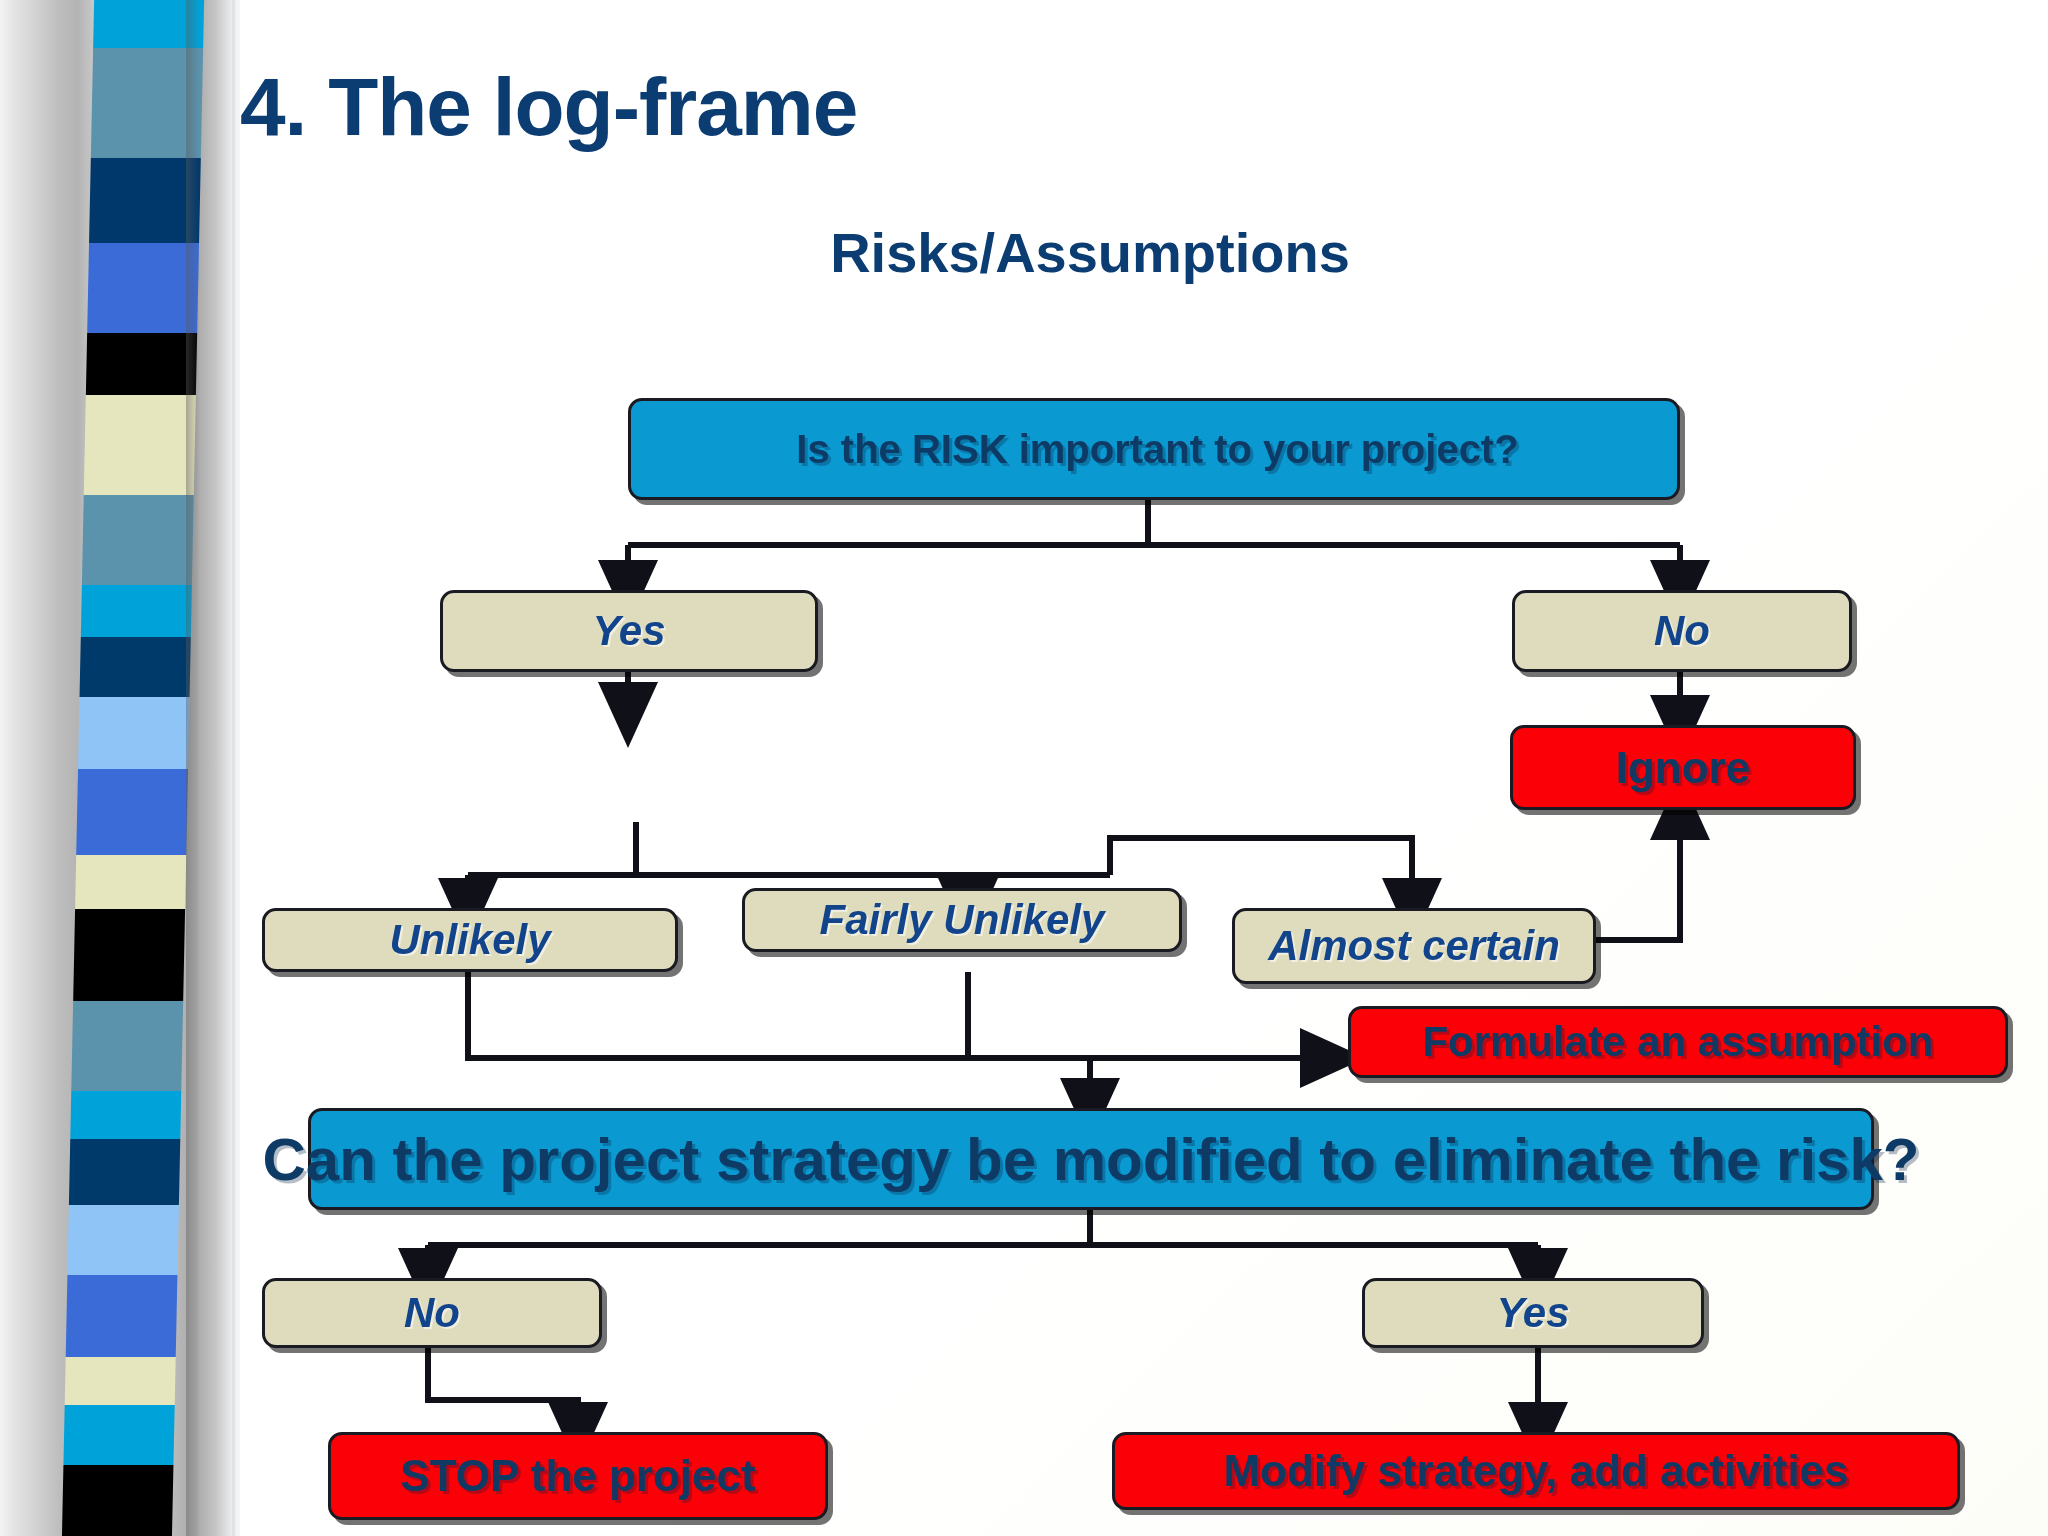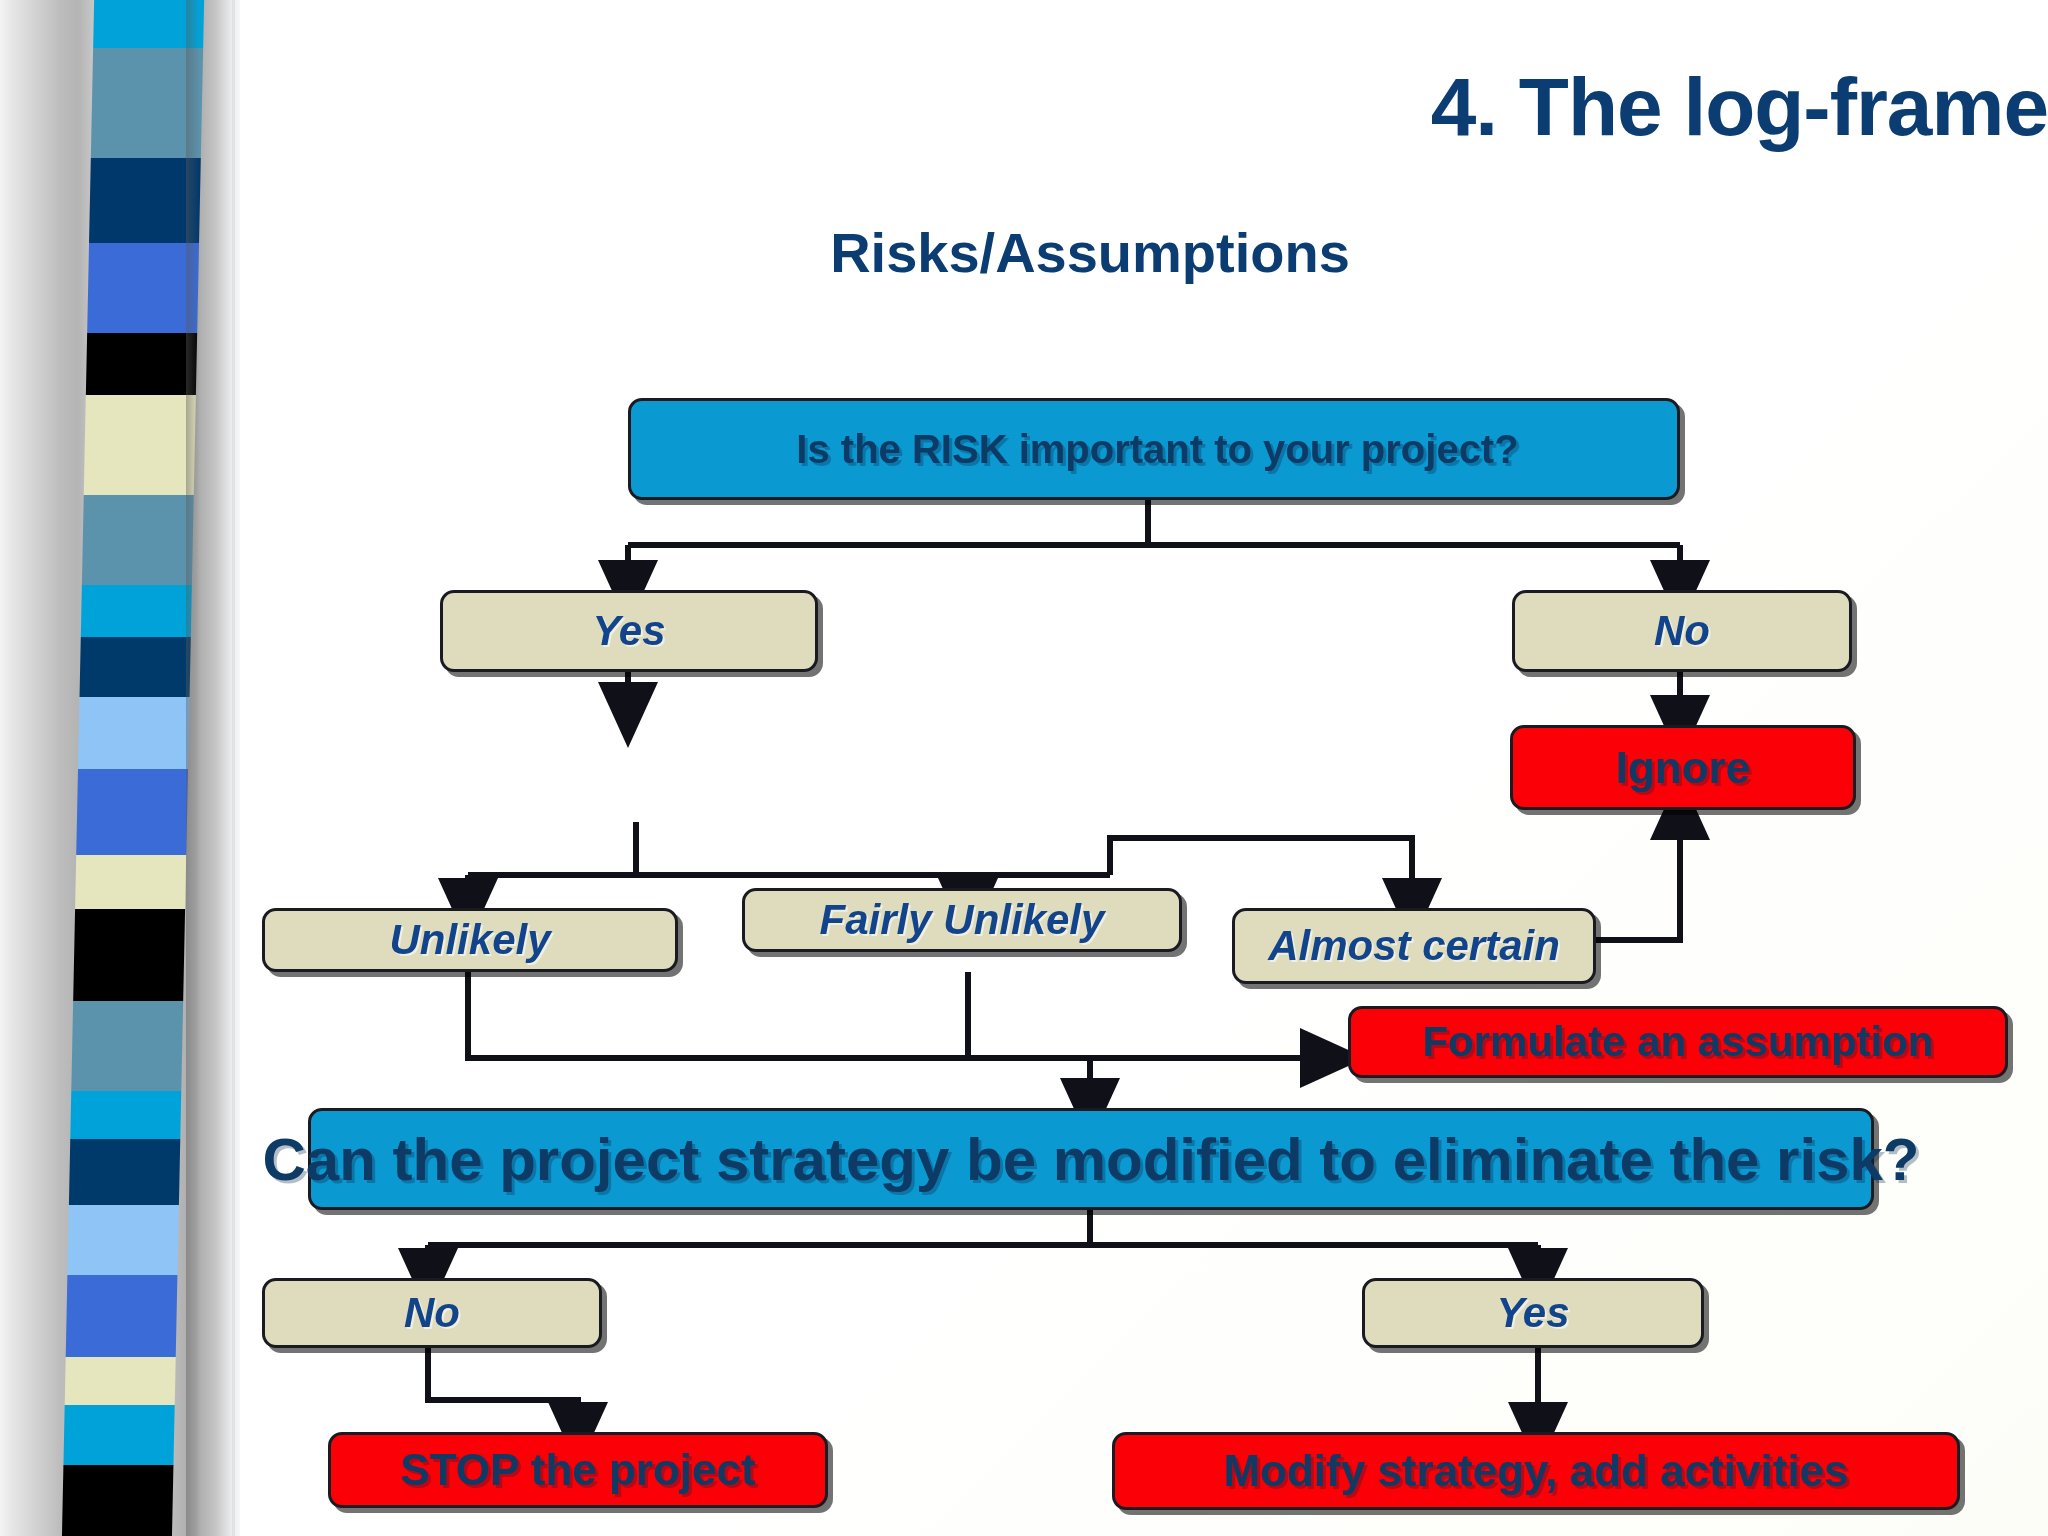--- a/index.html
+++ b/index.html
@@ -51,21 +51,21 @@
     position: absolute; left: 232px; top: 0;
     width: 3px; height: 1536px;
     background: #dfe3e6;
   }
 
   
   #title {
     position: absolute;
     left: 240px; top: 60px;
     width: 1808px;
-    text-align: right;
+    text-align: left;
     font-size: 82px;
     font-weight: bold;
     color: #0b3d72;
     letter-spacing: -1px;
     white-space: nowrap;
   }
   #subtitle {
     position: absolute;
     left: 240px; top: 220px;
     width: 1700px;
@@ -259,21 +259,21 @@
   </div>
 
   <div class="node beige" style="left:262px; top:1278px; width:340px; height:70px; font-size:42px;">
     <span>No</span>
   </div>
 
   <div class="node beige" style="left:1362px; top:1278px; width:342px; height:70px; font-size:42px;">
     <span>Yes</span>
   </div>
 
-  <div class="node red" style="left:328px; top:1432px; width:500px; height:76px; font-size:44px;">
+  <div class="node red" style="left:328px; top:1432px; width:500px; height:88px; font-size:44px;">
     <span>STOP the project</span>
   </div>
 
   <div class="node red" style="left:1112px; top:1432px; width:848px; height:78px; font-size:44px;">
     <span>Modify strategy, add activities</span>
   </div>
 
   <div id="page-number">27</div>
 
 </div>

